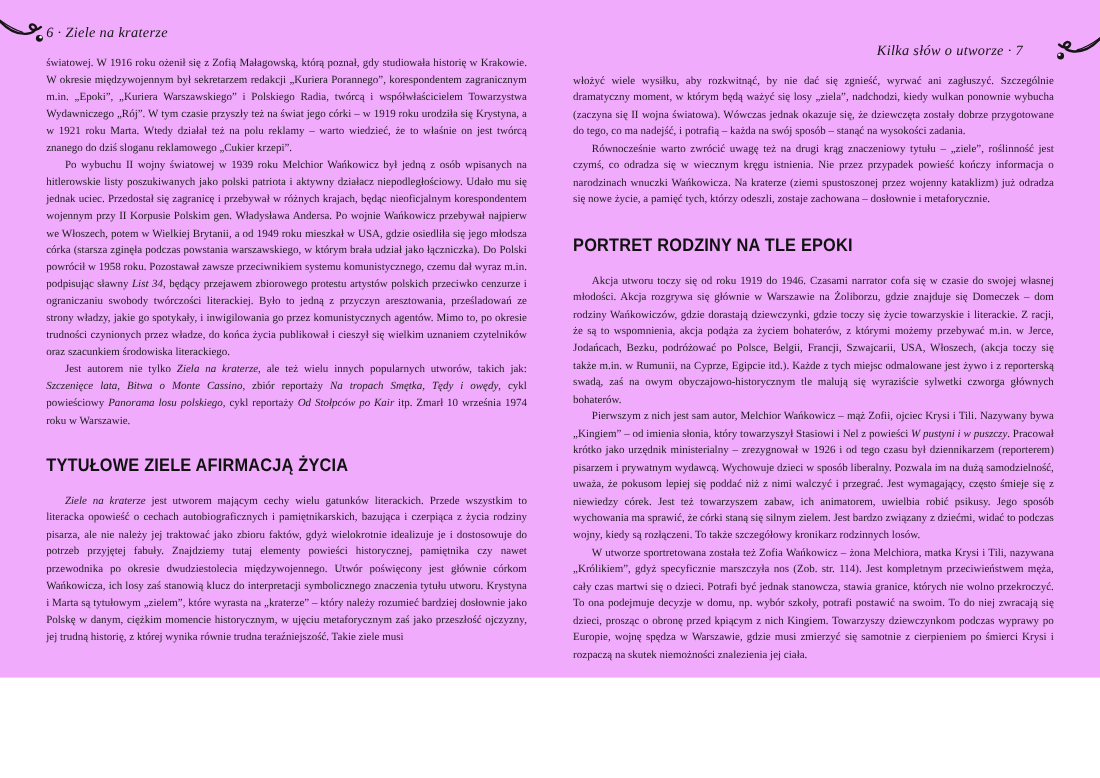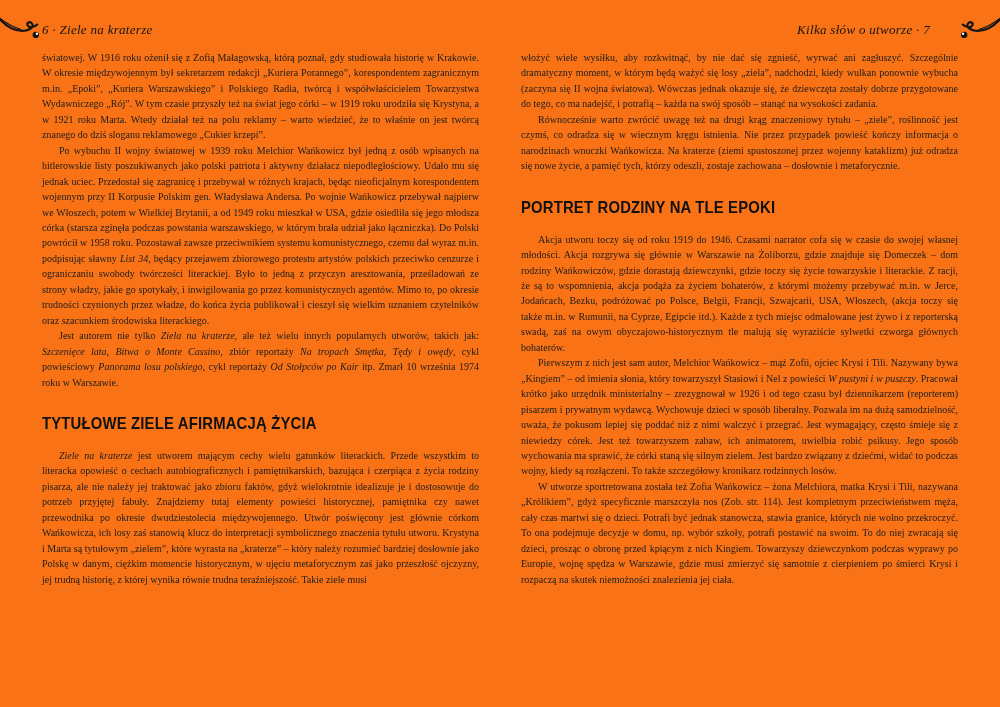--- a/index.html
+++ b/index.html
@@ -7,30 +7,30 @@
     width: 1000px;
     height: 707px;
     background: #ffffff;
     color: #1c1c1c;
     font-family: "Liberation Serif", serif;
     overflow: hidden;
   }
   .spread {
     display: flex;
     width: 1000px;
-    height: 707px;
-    background: #f97316;
+    height: 616px;
+    background: #f0abfc;
   }
   .page {
     width: 500px;
     box-sizing: border-box;
     position: relative;
   }
   .page.left  { padding: 22px 21px 0 42px; }
-  .page.right { padding: 22px 42px 0 21px; }
+  .page.right { padding: 22px 42px 0 21px; margin-top: 16px; }
 
   .ornament {
     position: absolute;
     top: 15px;
     width: 44px;
     height: 26px;
   }
   .page.left  .ornament { left: -2px; }
   .page.right .ornament { right: -2px; transform: scaleX(-1); }
 

